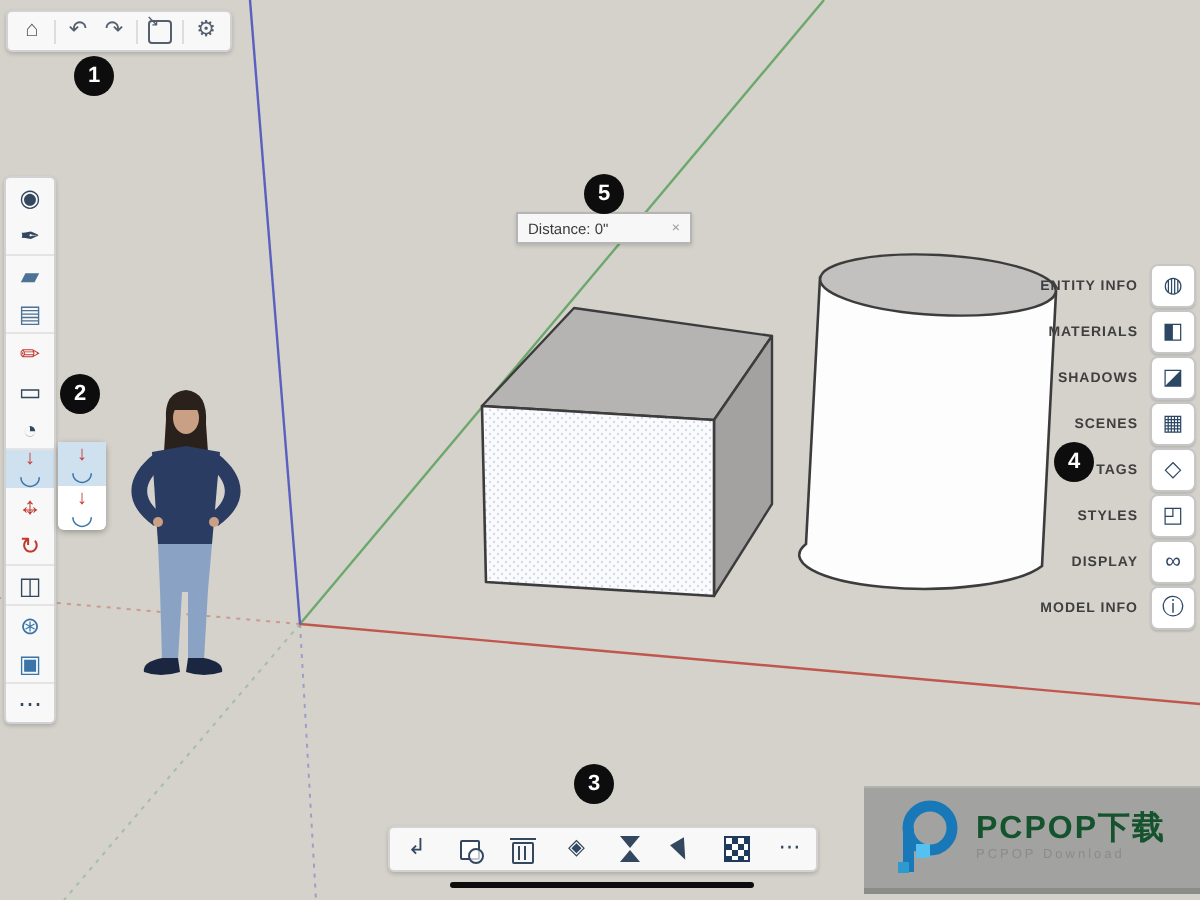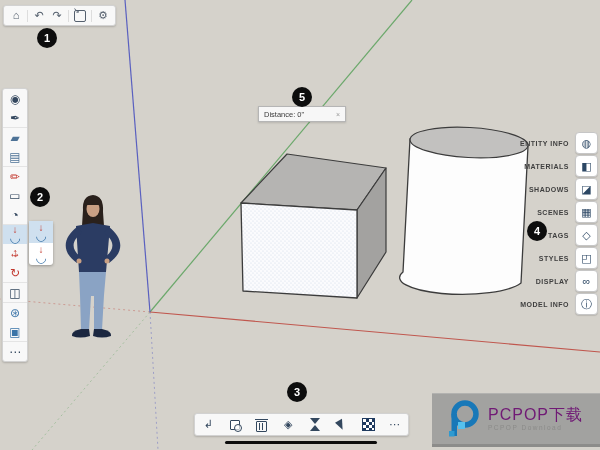--- a/index.html
+++ b/index.html
@@ -73,21 +73,21 @@
   .measure-box{position:absolute;left:258px;top:106px;width:88px;height:16px;background:#f7f7f7;border:1px solid #b5b5b5;display:flex;align-items:center;padding:0 5px;box-sizing:border-box;z-index:8;box-shadow:0 1px 2px rgba(0,0,0,.15);}
   .measure-label{font-size:7.5px;color:#3a3a3a;}
   .measure-close{margin-left:auto;font-size:7px;color:#999;cursor:pointer;}
 
   
   .black-bar{position:absolute;left:225px;top:441px;width:152px;height:3px;background:#0c0c0c;border-radius:2px;z-index:7;}
 
   
   .watermark{position:absolute;left:432px;top:393px;width:168px;height:54px;background:#a2a2a0;border-top:1px solid #b2b2b0;border-bottom:3px solid #8c8c8a;box-sizing:border-box;display:flex;align-items:center;padding-left:12px;z-index:20;}
   .wm-text{margin-left:6px;display:flex;flex-direction:column;}
-  .wm-title{font-size:16px;font-weight:normal;color:#701a75;letter-spacing:1px;line-height:1.05;}
+  .wm-title{font-size:16px;font-weight:bold;color:#14532d;letter-spacing:1px;line-height:1.05;}
   .wm-sub{font-size:6.5px;color:#8b8b89;letter-spacing:1.5px;}
 </style>
 </head>
 <body>
 
 <div class="stage">
 
   <svg class="scene-svg" width="600" height="450" viewBox="0 0 600 450">
     <defs>
       <pattern id="stipple" width="4" height="4" patternUnits="userSpaceOnUse">

